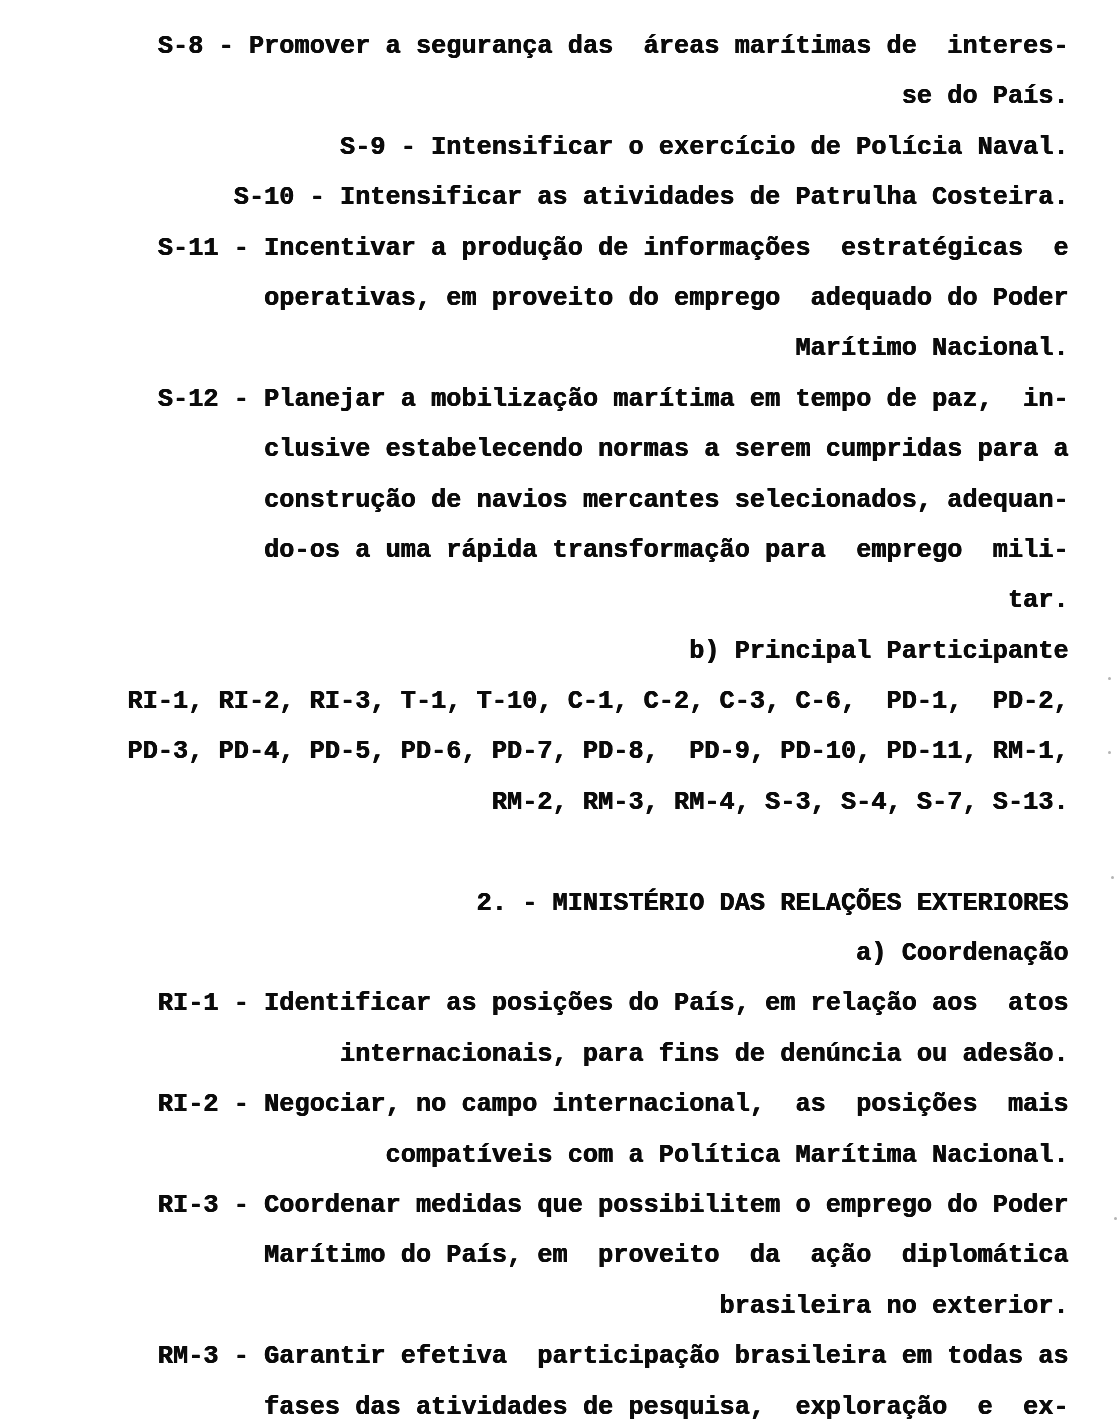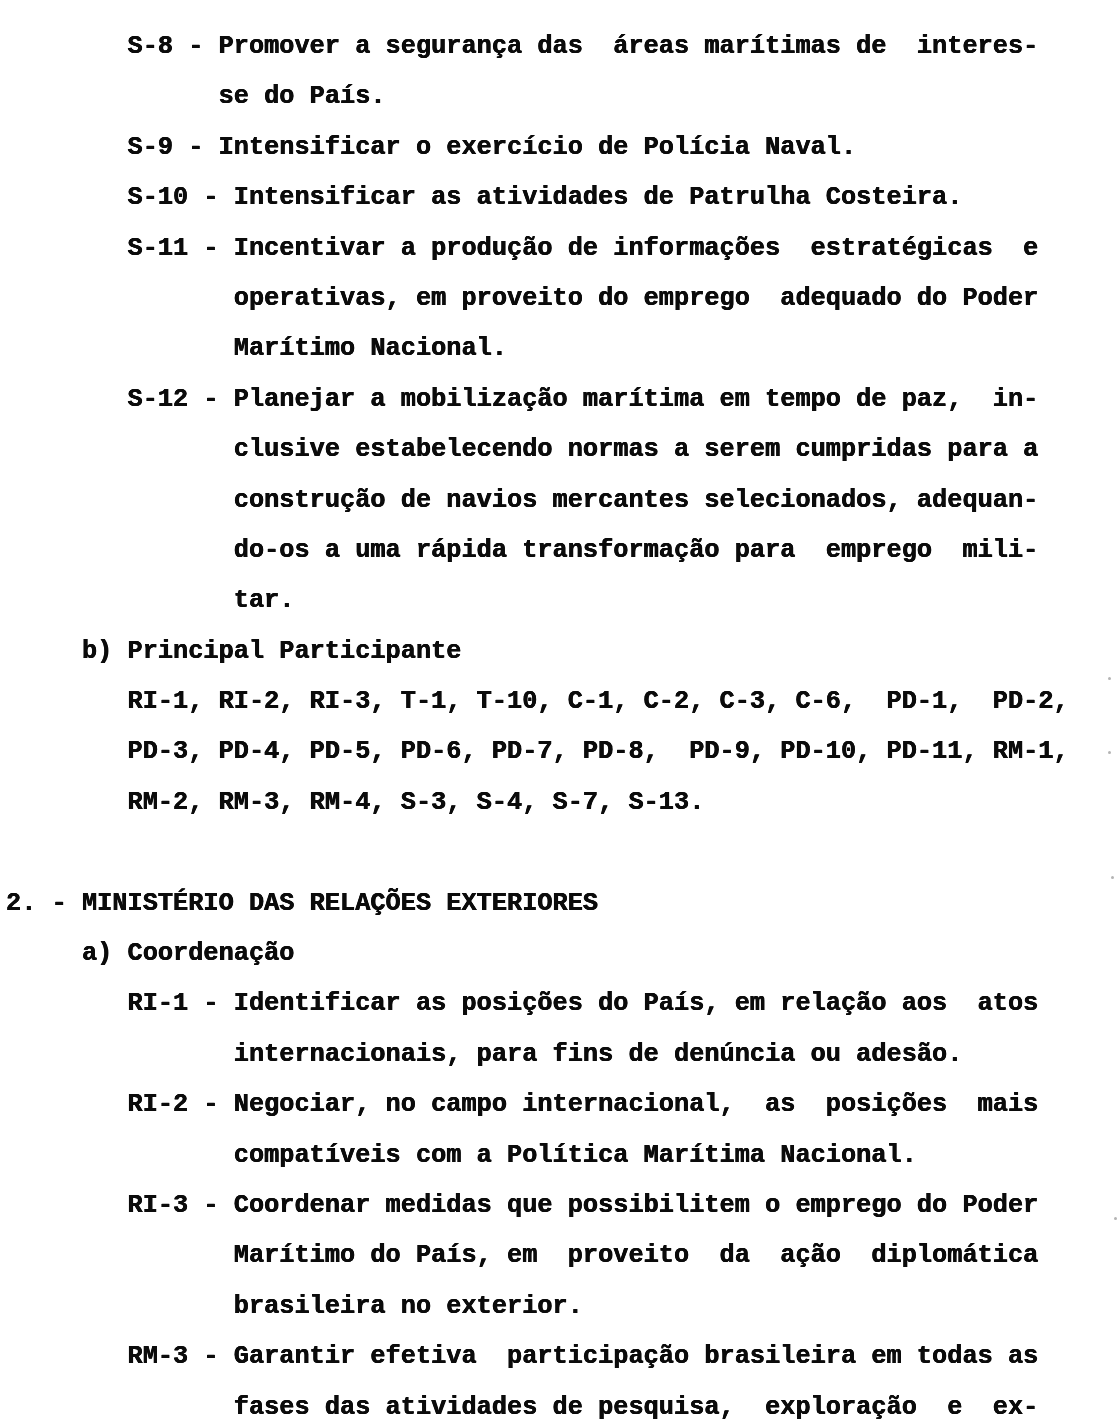--- a/index.html
+++ b/index.html
@@ -23,20 +23,21 @@
     font-size: 25.3px;
     line-height: 50.4px;
     color: #0b0b0b;
     white-space: pre;
     
     text-shadow: 0.35px 0 0 currentColor, -0.25px 0 0 currentColor;
   }
   .line {
     height: 50.4px;
     white-space: pre;
+    text-align: right;
   }
   .speck {
     position: absolute;
     width: 3px;
     height: 3px;
     border-radius: 50%;
     background: #777777;
     opacity: 0.55;
   }
 </style>

